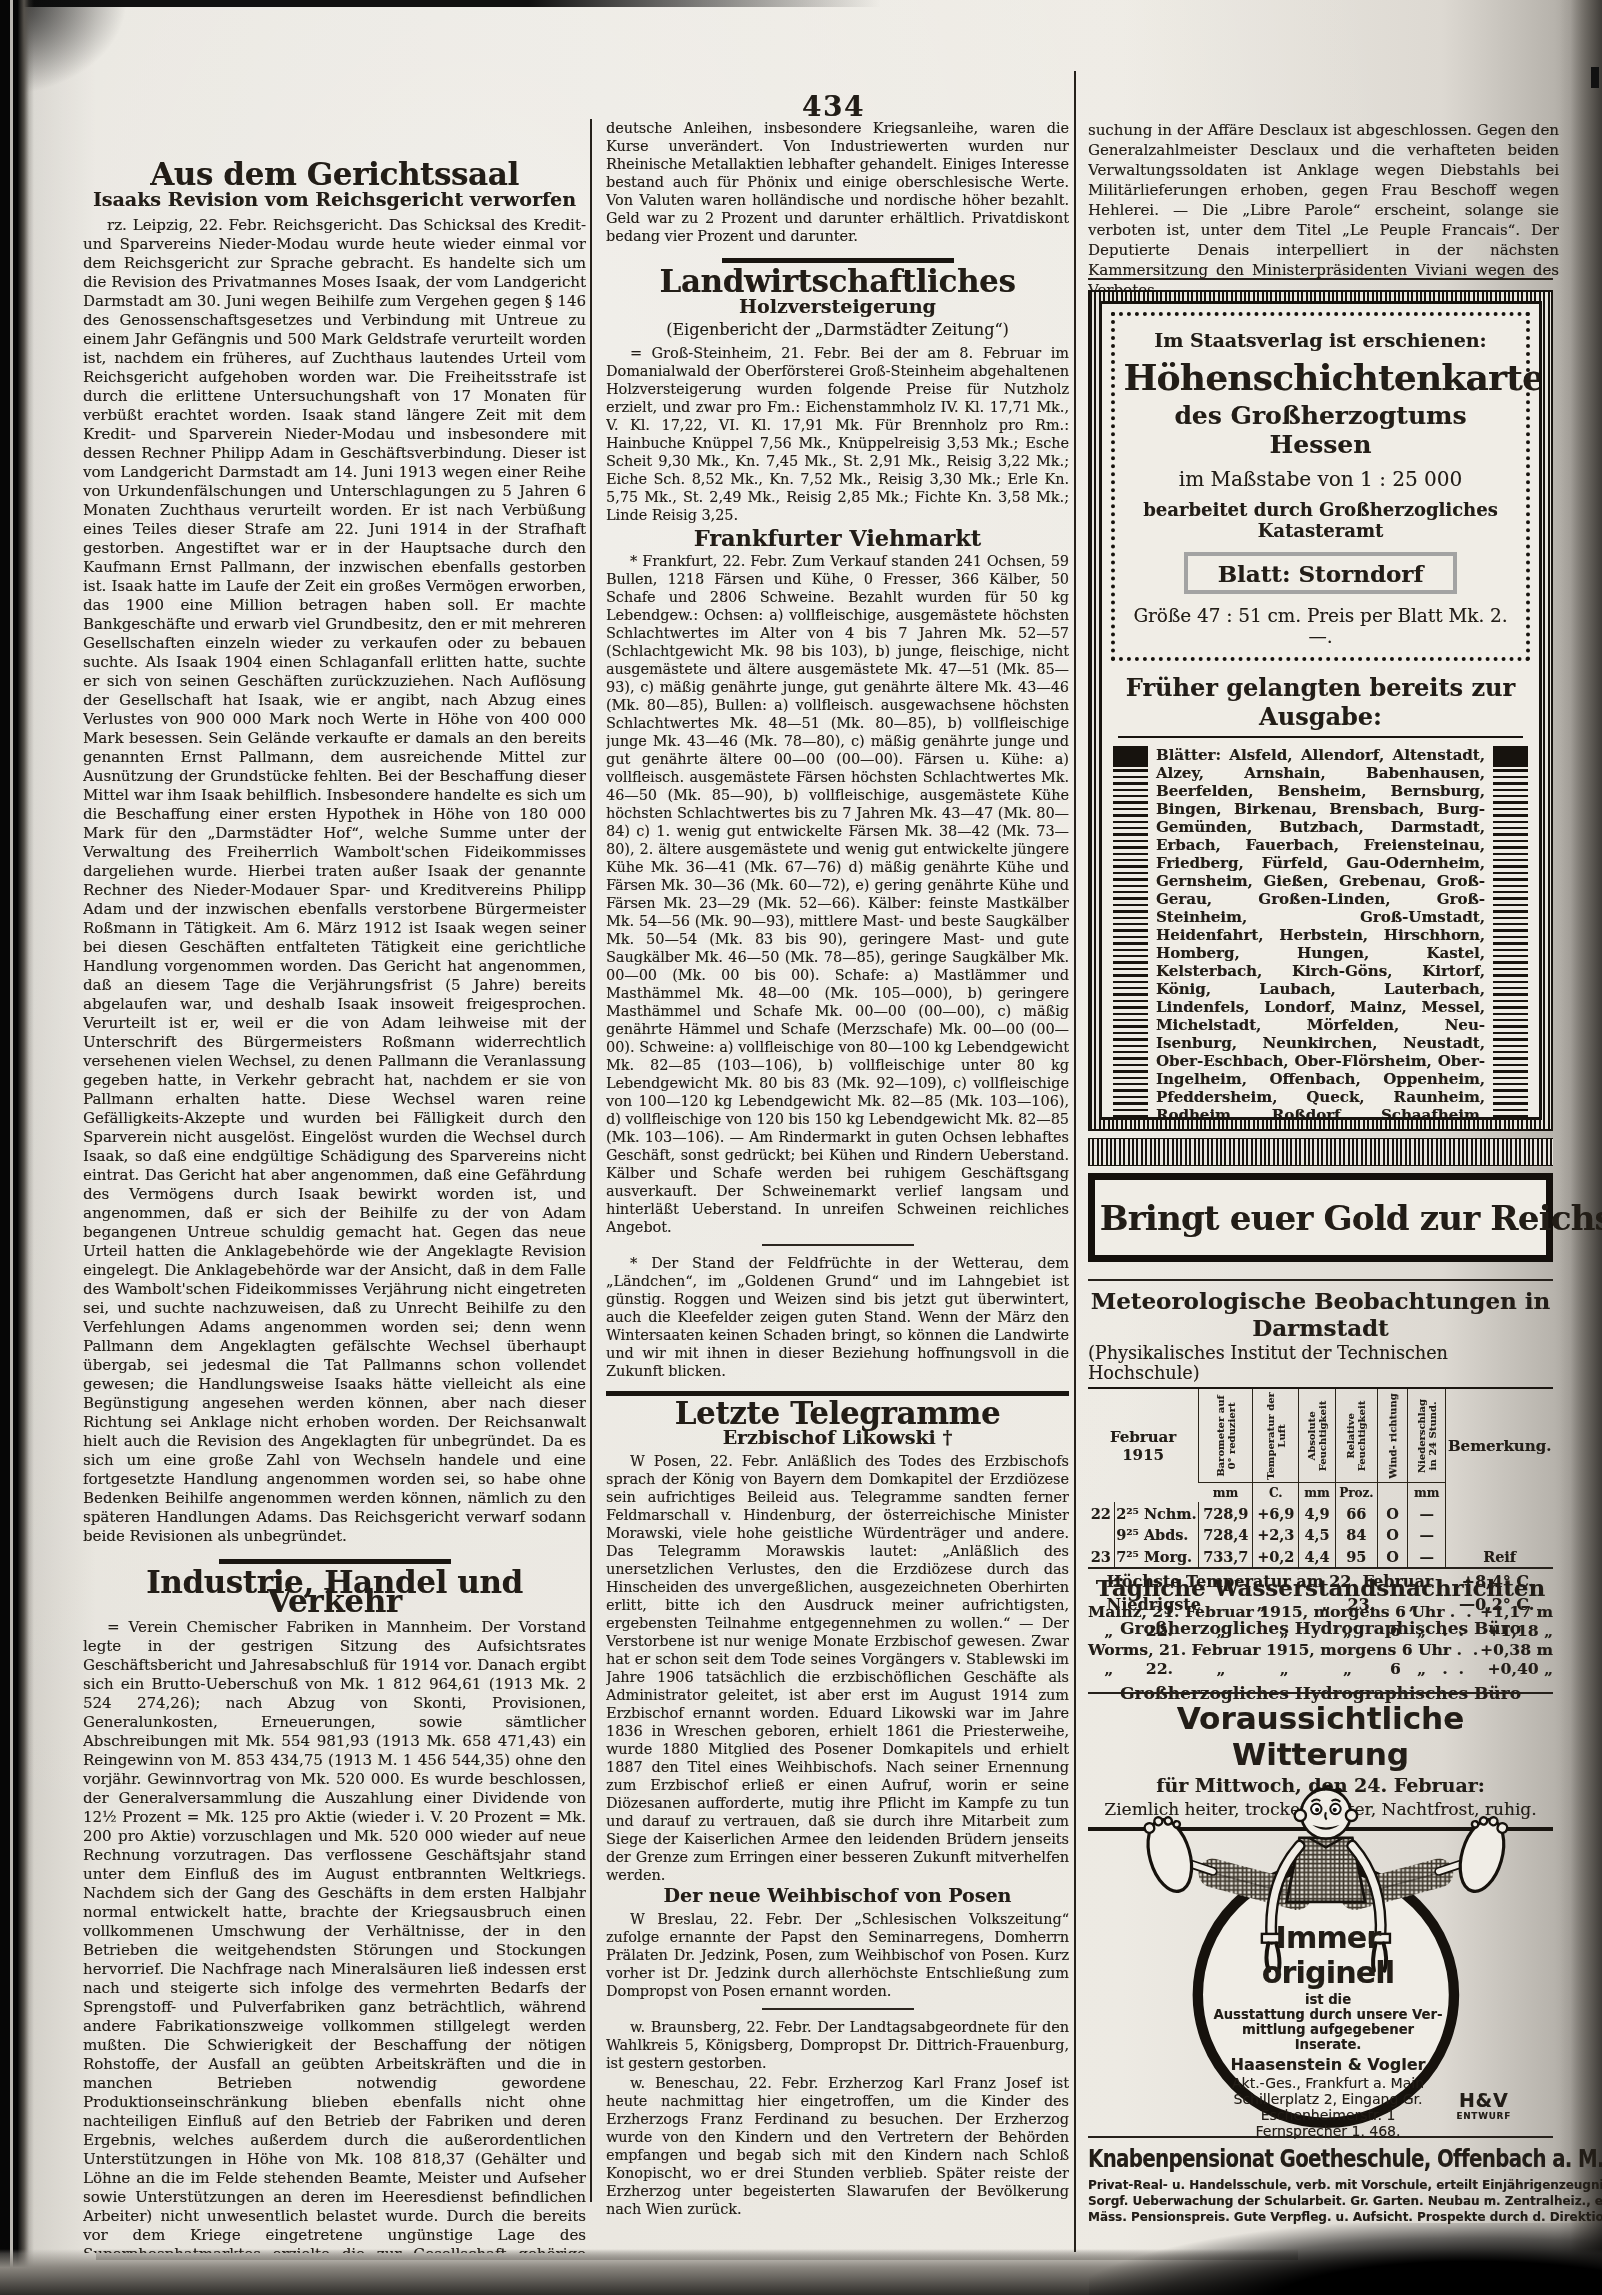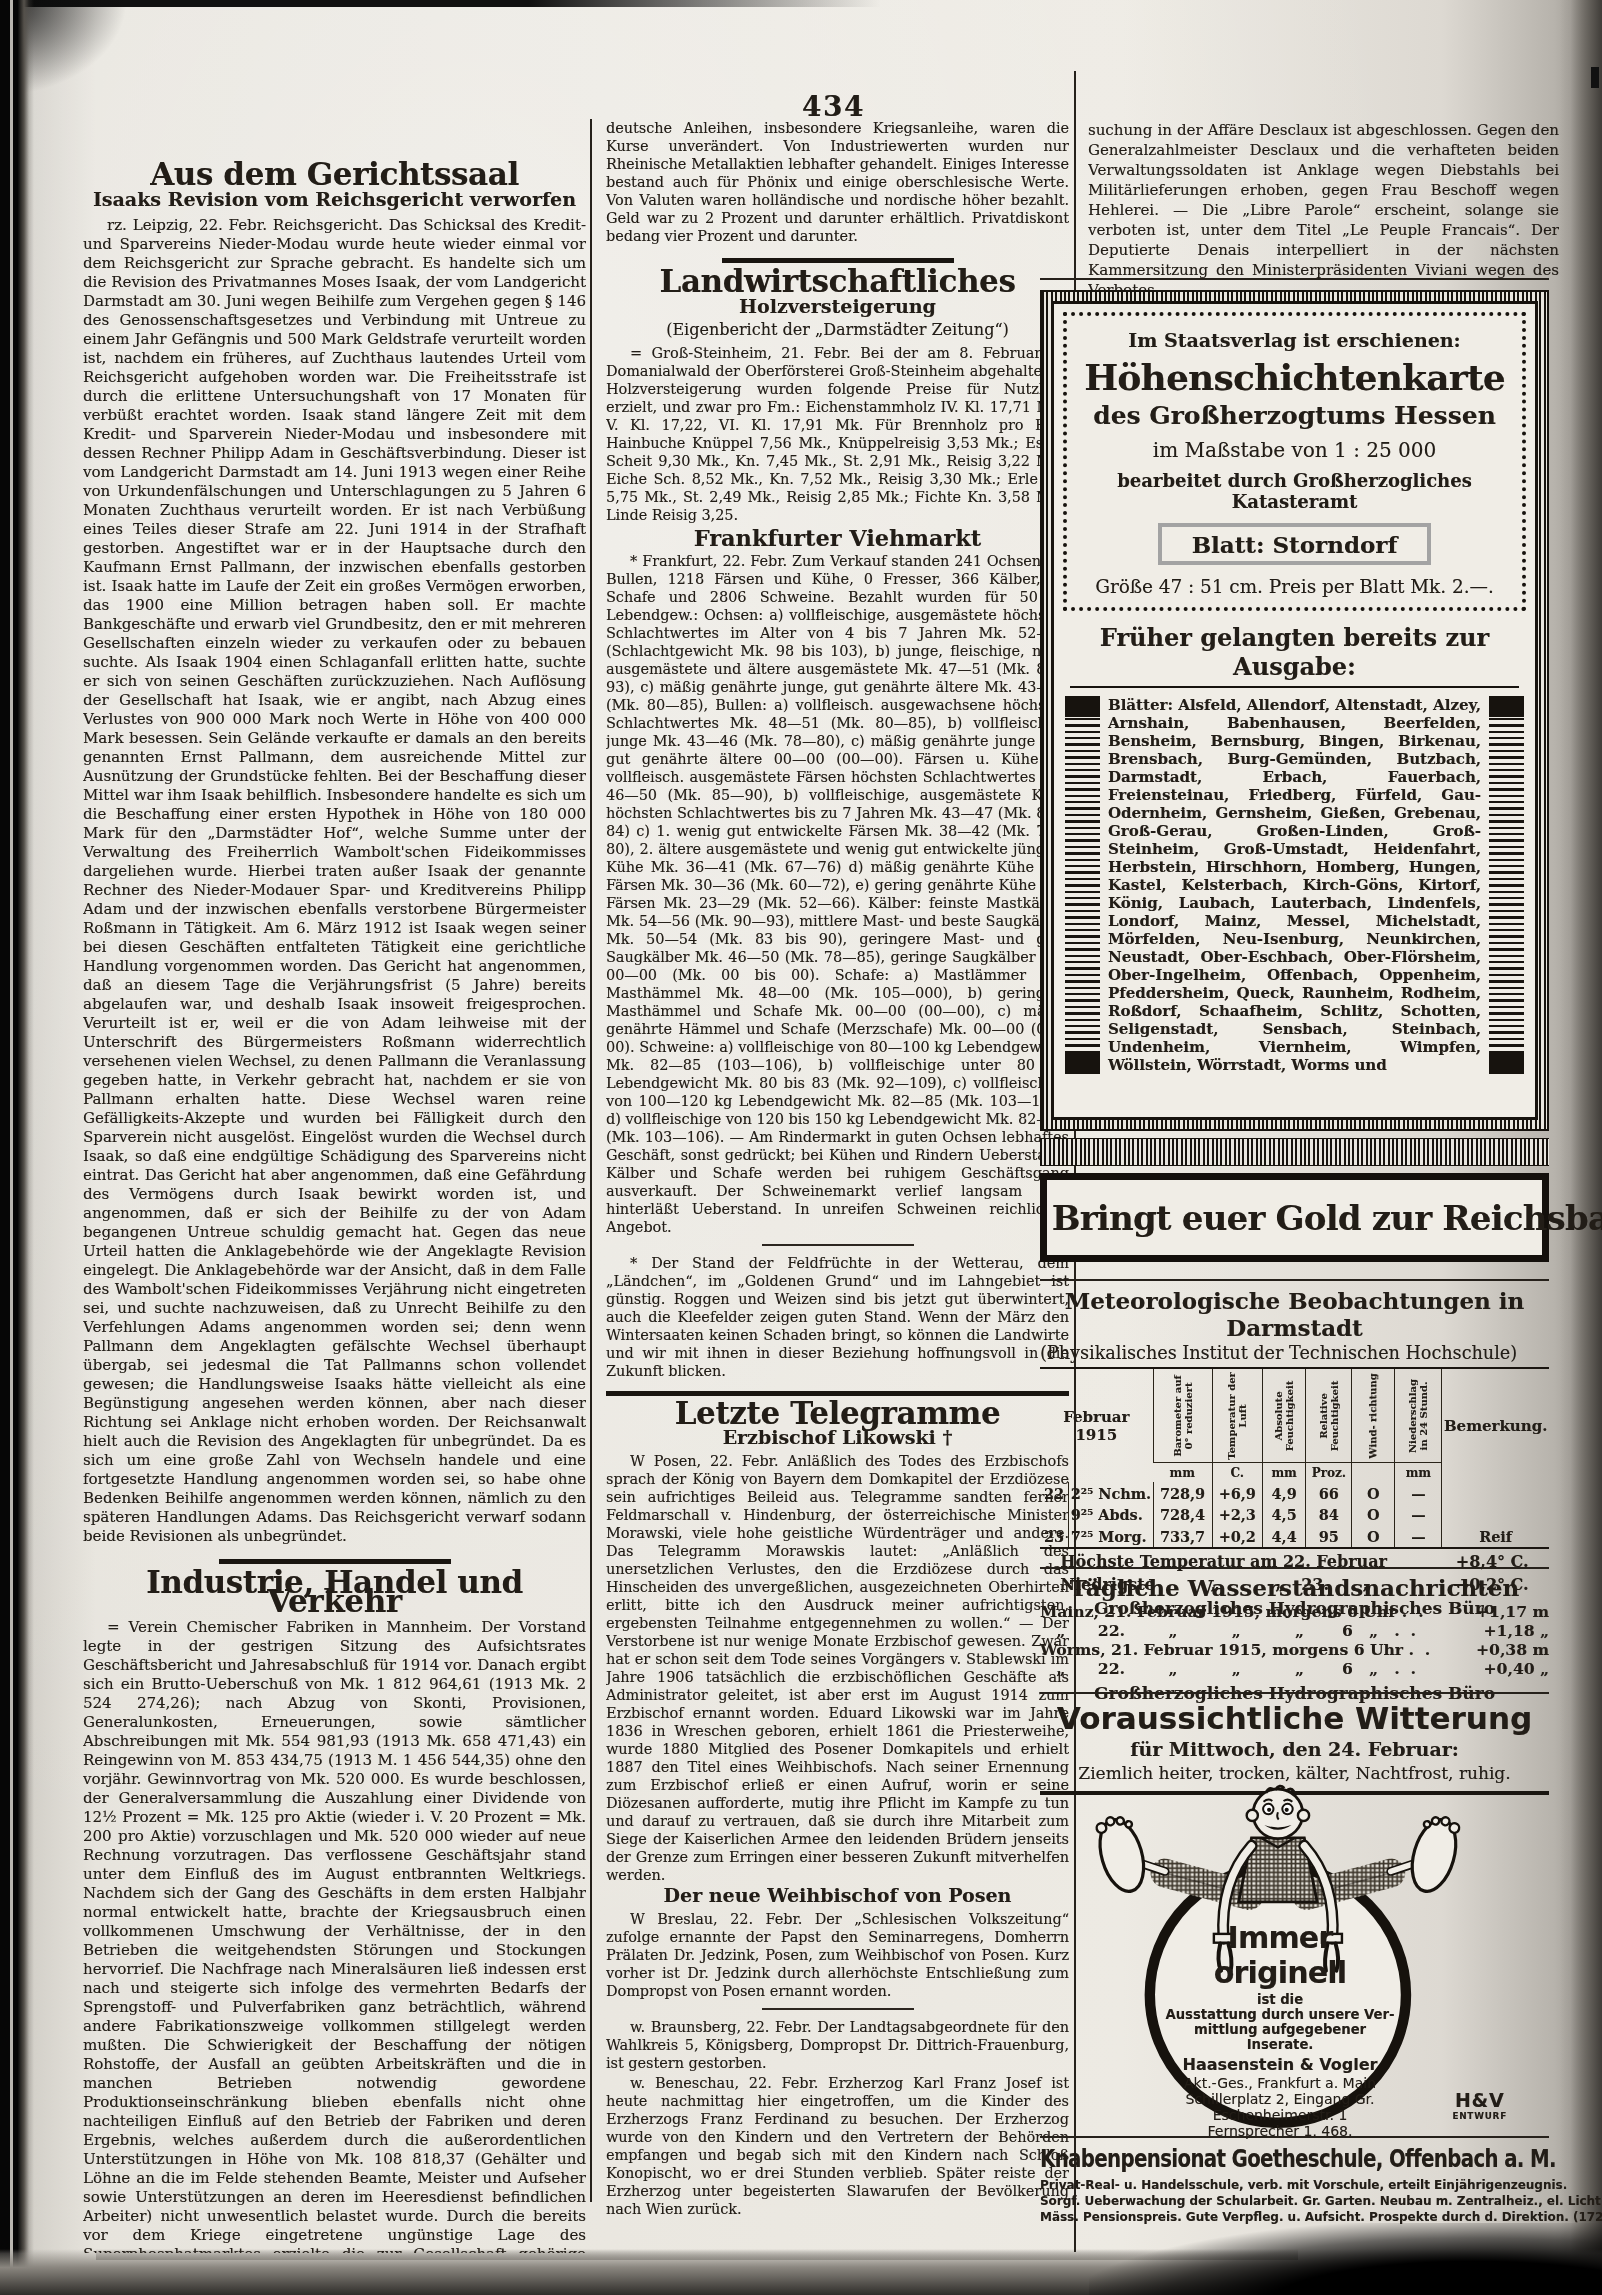--- a/index.html
+++ b/index.html
@@ -44,21 +44,21 @@
   .p-noind{text-indent:0;margin:0;}
   .h1{font-size:31px;font-weight:bold;text-align:center;text-indent:0;margin:8px 0 6.4px;letter-spacing:-0.4px;}
   .h2{font-size:19px;font-weight:bold;text-align:center;text-indent:0;margin:1.6px 0 6.4px;}
   .h3{font-size:22.4px;font-weight:bold;text-align:center;text-indent:0;margin:4.8px 0 4.8px;}
   .credit{font-size:16px;text-align:center;text-indent:0;margin:0 0 4.8px;}
   .sect-bar{width:232px;height:4.8px;background:#191510;margin:13px auto 9.6px;}
   .mini-rule{width:152px;height:2px;background:#2c2620;margin:8px auto;}
   .hr-thick{height:4.8px;background:#191510;margin:11.2px 0 8px;}
 
   
-  .rb{position:absolute;left:1040px;width:509px;}
+  .rb{position:absolute;left:1088px;width:465px;}
   .hr-thin{height:2px;background:#26211b;}
 
   
   .bigad{top:290px;height:841px;overflow:hidden;border:2.4px solid #17130e;
     background:repeating-linear-gradient(90deg,#17130e 0 2px,#e9e6df 2px 4.4px);padding:8.8px;box-sizing:border-box;}
   .bigad-in{background:#f0ede6;border:3.2px solid #17130e;height:100%;box-sizing:border-box;padding:8px 9.6px;overflow:hidden;}
   .dotbox{border:4px dotted #17130e;padding:11.2px 8px 9.6px;text-align:center;}
   .mapintro{font-size:19px;font-weight:bold;margin:1.6px 0 8px;}
   .maptitle{font-size:36px;font-weight:bold;letter-spacing:-0.8px;line-height:1.05;margin:0 0 4.8px;}
   .mapsub{font-size:25px;font-weight:bold;margin:0 0 8px;}

